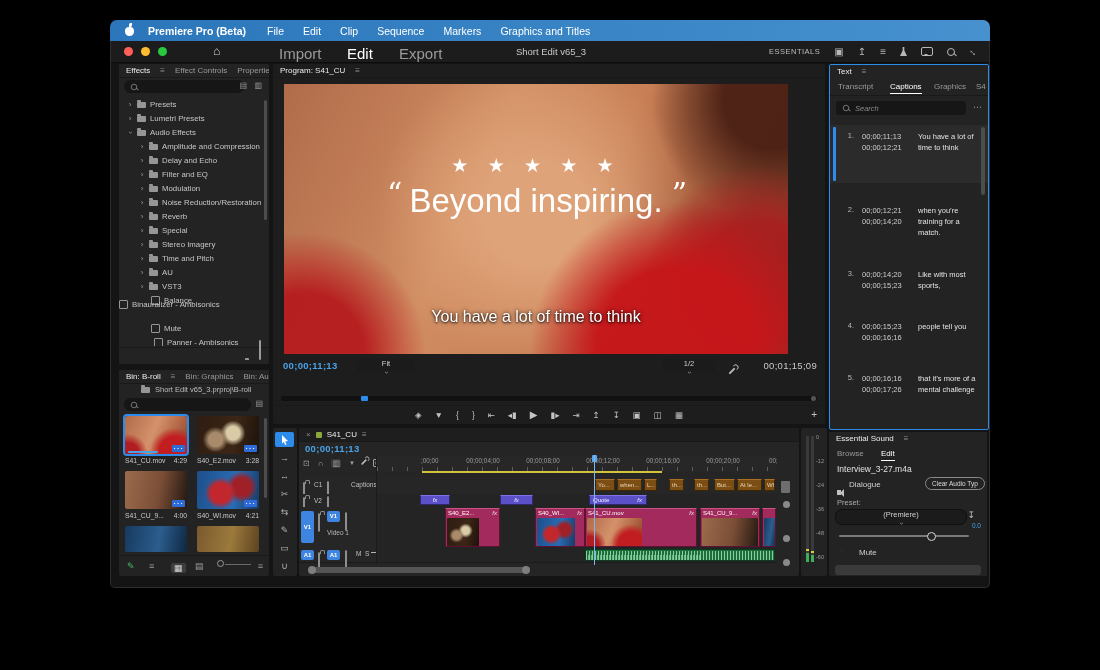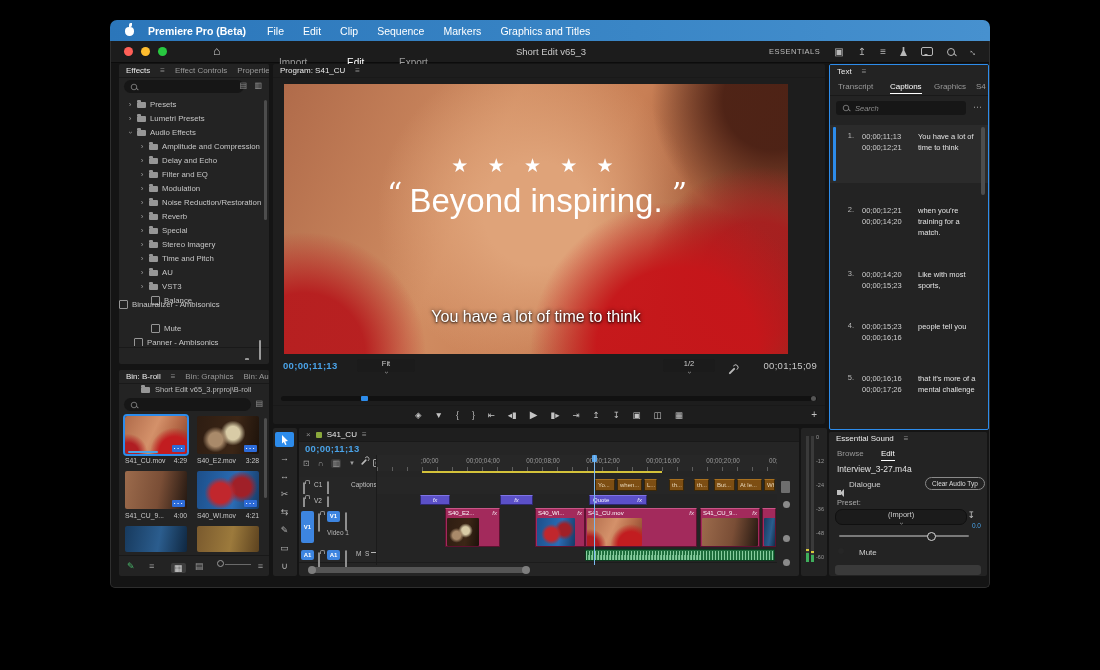--- a/index.html
+++ b/index.html
@@ -30,21 +30,21 @@
   .ic-ccen{width:11px;height:7px;border:1px solid #fff;border-radius:2px;position:relative;}
   .ic-ccen::before{content:'';position:absolute;left:1.5px;top:1px;width:2px;height:2px;border-radius:50%;background:#fff;}
   .ic-ccen::after{content:'';position:absolute;right:1.5px;bottom:1px;width:2px;height:2px;border-radius:50%;background:#fff;}
   .clock{font-size:10.5px;white-space:nowrap;}
   
   .win{position:absolute;left:0;top:21px;width:878px;height:546px;background:#141414;border:1px solid #2e2e2e;
     border-top:none;border-radius:0 0 5px 5px;overflow:hidden;}
   .titlebar{position:absolute;left:0;top:0;width:100%;height:21px;background:#1c1c1c;border-bottom:1px solid #0c0c0c;}
   .tl{position:absolute;top:6px;width:9px;height:9px;border-radius:50%;}
   .home{position:absolute;left:102px;top:3px;color:#d0d0d0;font-size:12px;}
-  .apptab{position:absolute;top:16px;font-size:10px;color:#9b9b9b;}
+  .apptab{position:absolute;top:4px;font-size:15px;color:#9b9b9b;}
   .apptab.act{color:#fff;border-bottom:1.5px solid #fff;padding-bottom:2px;}
   .wintitle{position:absolute;left:340px;top:5px;width:200px;text-align:center;font-size:9.5px;color:#c9c9c9;}
   .tbr{position:absolute;right:10px;top:0;height:21px;display:flex;align-items:center;gap:14px;color:#b8b8b8;}
   .wsp{font-size:7.5px;letter-spacing:.5px;color:#bdbdbd;}
   .tbi{font-size:10px;line-height:10px;}
   .ic-flask{width:7px;height:9px;background:#b8b8b8;clip-path:polygon(38% 0,62% 0,62% 38%,100% 100%,0 100%,38% 38%);position:relative;}
   .dot-blue{position:absolute;right:-3px;top:-2px;width:5px;height:5px;border-radius:50%;background:#2d8ceb;}
   .ic-comment{width:10px;height:7px;border:1px solid #b8b8b8;border-radius:2px;position:relative;}
   .ic-comment::after{content:'';position:absolute;left:2px;bottom:-3px;border:2px solid transparent;border-top-color:#b8b8b8;}
   .ic-expand{display:inline-block;transform:rotate(45deg);font-size:10px;}
@@ -283,21 +283,21 @@
             <span>Balance</span>
           </div>
         <div class="trow" style="top:200px;">
             <span class="ic-fx"></span>
             <span>Binauralizer - Ambisonics</span>
           </div>
         <div class="trow" style="top:224px;padding-left:32px">
             <span class="ic-fx"></span>
             <span>Mute</span>
           </div>
-        <div class="trow" style="top:238px;padding-left:15px">
+        <div class="trow" style="top:238px;padding-left:35px">
             <span class="ic-fx"></span>
             <span>Panner - Ambisonics</span>
           </div>
       </div>
       <div class="sbar" style="right:2px;top:36px;width:3px;height:120px"></div>
       <div class="sep" style="left:0;bottom:16px;width:100%;height:1px"></div>
       <span class="a" style="right:24px;bottom:4px;color:#9a9a9a"><span class="ic-folder"></span></span>
       <span class="a" style="right:8px;bottom:4px"><span class="ic-trash"></span></span>
     </div>
 
@@ -620,21 +620,21 @@
         <span class="hmb">≡</span>
       </div>
       <span class="a" style="left:8px;top:17px;font-size:8px;color:#9a9a9a">Browse</span>
       <span class="a" style="left:52px;top:17px;font-size:8px;color:#fff;border-bottom:1.5px solid #fff;padding-bottom:2px">Edit</span>
       <span class="a" style="left:8px;top:32px;font-size:8.5px;color:#e0e0e0">Interview_3-27.m4a</span>
       <span class="a" style="left:8px;top:49px"><span class="ic-speaker"></span></span>
       <span class="a" style="left:20px;top:48px;font-size:8px;color:#cfcfcf">Dialogue</span>
       <span class="a" style="left:96px;top:45px;font-size:6.5px;color:#dedede;border:1px solid #8a8a8a;border-radius:8px;padding:2px 6px;white-space:nowrap">Clear Audio Typ</span>
       <span class="a" style="left:8px;top:66px;font-size:7.5px;color:#aaa">Preset:</span>
       <div class="ddl a" style="left:6px;top:77px;width:120px;height:14px;border:1px solid #101010;border-radius:7px">
-        <span>(Import)</span>
+        <span>(Premiere)</span>
           <span class="chev-dn">›</span>
       </div>
       <span class="a" style="right:12px;top:78px;color:#c0c0c0;font-size:9px">↧</span>
       <span class="a" style="right:6px;top:90px;color:#4aa3e8;font-size:6.5px">0.0</span>
       <div class="a" style="left:10px;top:103px;width:130px;height:2px;background:#7a7a7a;border-radius:1px">
         <span class="a" style="left:88px;top:-3px;width:7px;height:7px;border:1.5px solid #d8d8d8;border-radius:50%;background:#262626"></span>
       </div>
       <span class="a" style="left:8px;top:115px"><span class="toggle"></span></span>
       <span class="a" style="left:30px;top:116px;font-size:8px;color:#cfcfcf">Mute</span>
       <div class="a" style="left:6px;top:133px;width:146px;height:10px;background:#3a3a3a;border-radius:3px"></div>

